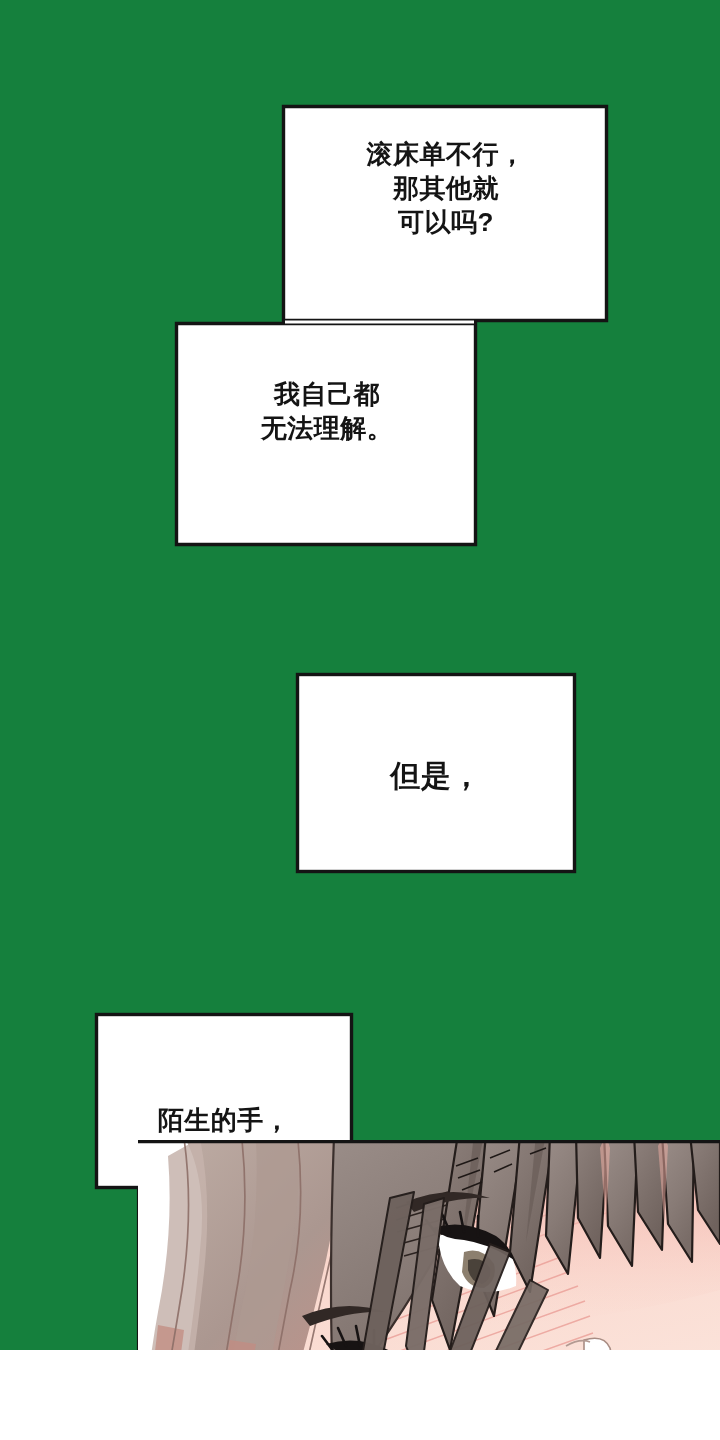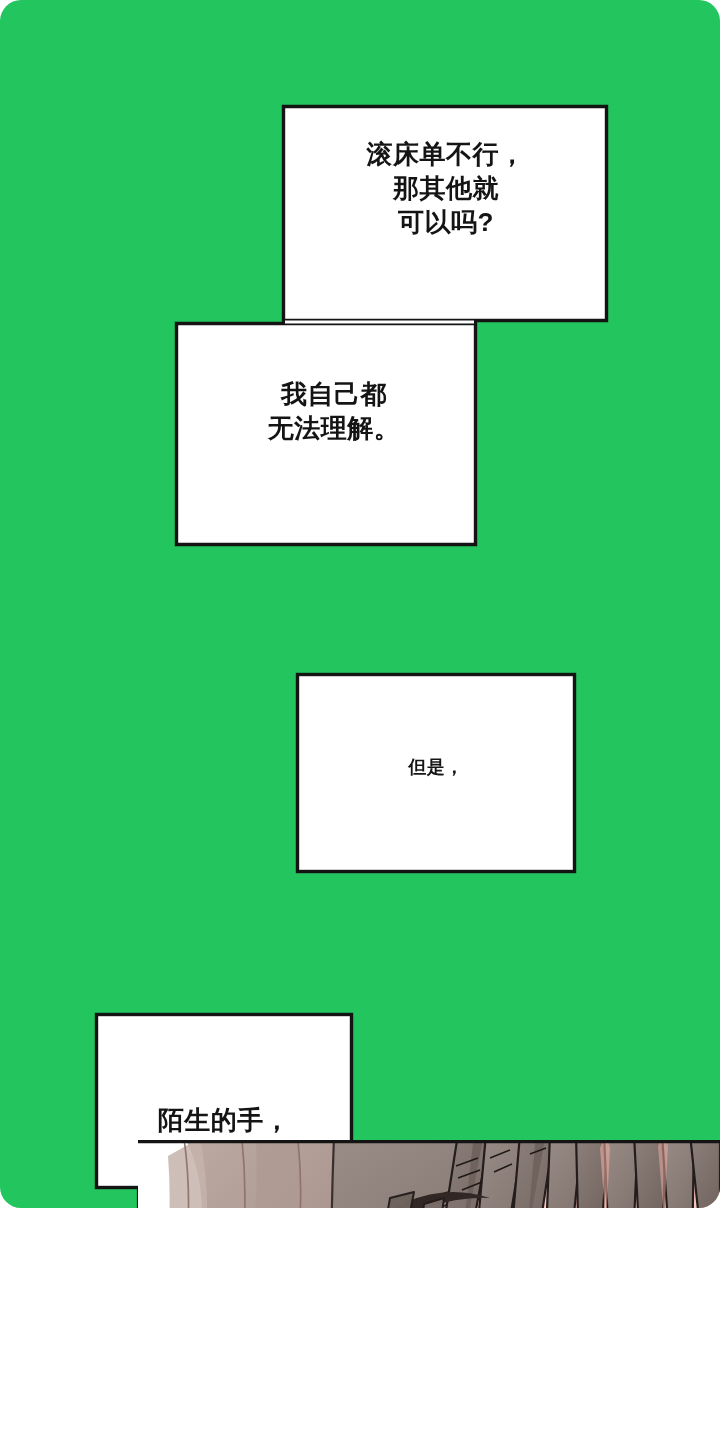--- a/index.html
+++ b/index.html
@@ -3,21 +3,21 @@
 <meta charset="utf-8">
 <style>
   html,body{margin:0;padding:0;}
   body{
     width:720px;height:1440px;
     background:#ffffff;
     font-family:"Liberation Sans","DejaVu Sans",sans-serif;
     overflow:hidden;
     position:relative;
   }
-  #page{position:absolute;left:0;top:0;width:720px;height:1208px;overflow:hidden;background:#22c55e;border-radius:21px;}
+  #page{position:absolute;left:0;top:0;width:720px;height:1350px;overflow:hidden;background:#15803d;}
 
   
   .bubble-text{
     position:absolute;
     color:#141414;
     font-weight:700;
     letter-spacing:0.5px;
     white-space:pre-line;
     text-align:center;
     line-height:1.30;
@@ -212,20 +212,20 @@
 
         <line x1="0" y1="1.6" x2="582" y2="1.6" stroke="#141414" stroke-width="3.2"></line>
       </g>
     </svg>
   </div>
 
   <div class="bubble-text" style="left:300px;top:138px;width:292px;font-size:26px;">滚床单不行，
 那其他就
 可以吗?</div>
 
-  <div class="bubble-text" style="left:199px;top:378px;width:270px;font-size:26px;">我自己都
+  <div class="bubble-text" style="left:192px;top:378px;width:270px;font-size:26px;">我自己都
 无法理解。</div>
 
-  <div class="bubble-text" style="left:306px;top:756px;width:260px;font-size:18px;">但是，</div>
+  <div class="bubble-text" style="left:306px;top:756px;width:260px;font-size:30px;">但是，</div>
 
   <div class="bubble-text" style="left:104px;top:1104px;width:240px;font-size:26px;">陌生的手，</div>
 
 </div>
 
 </body></html>

